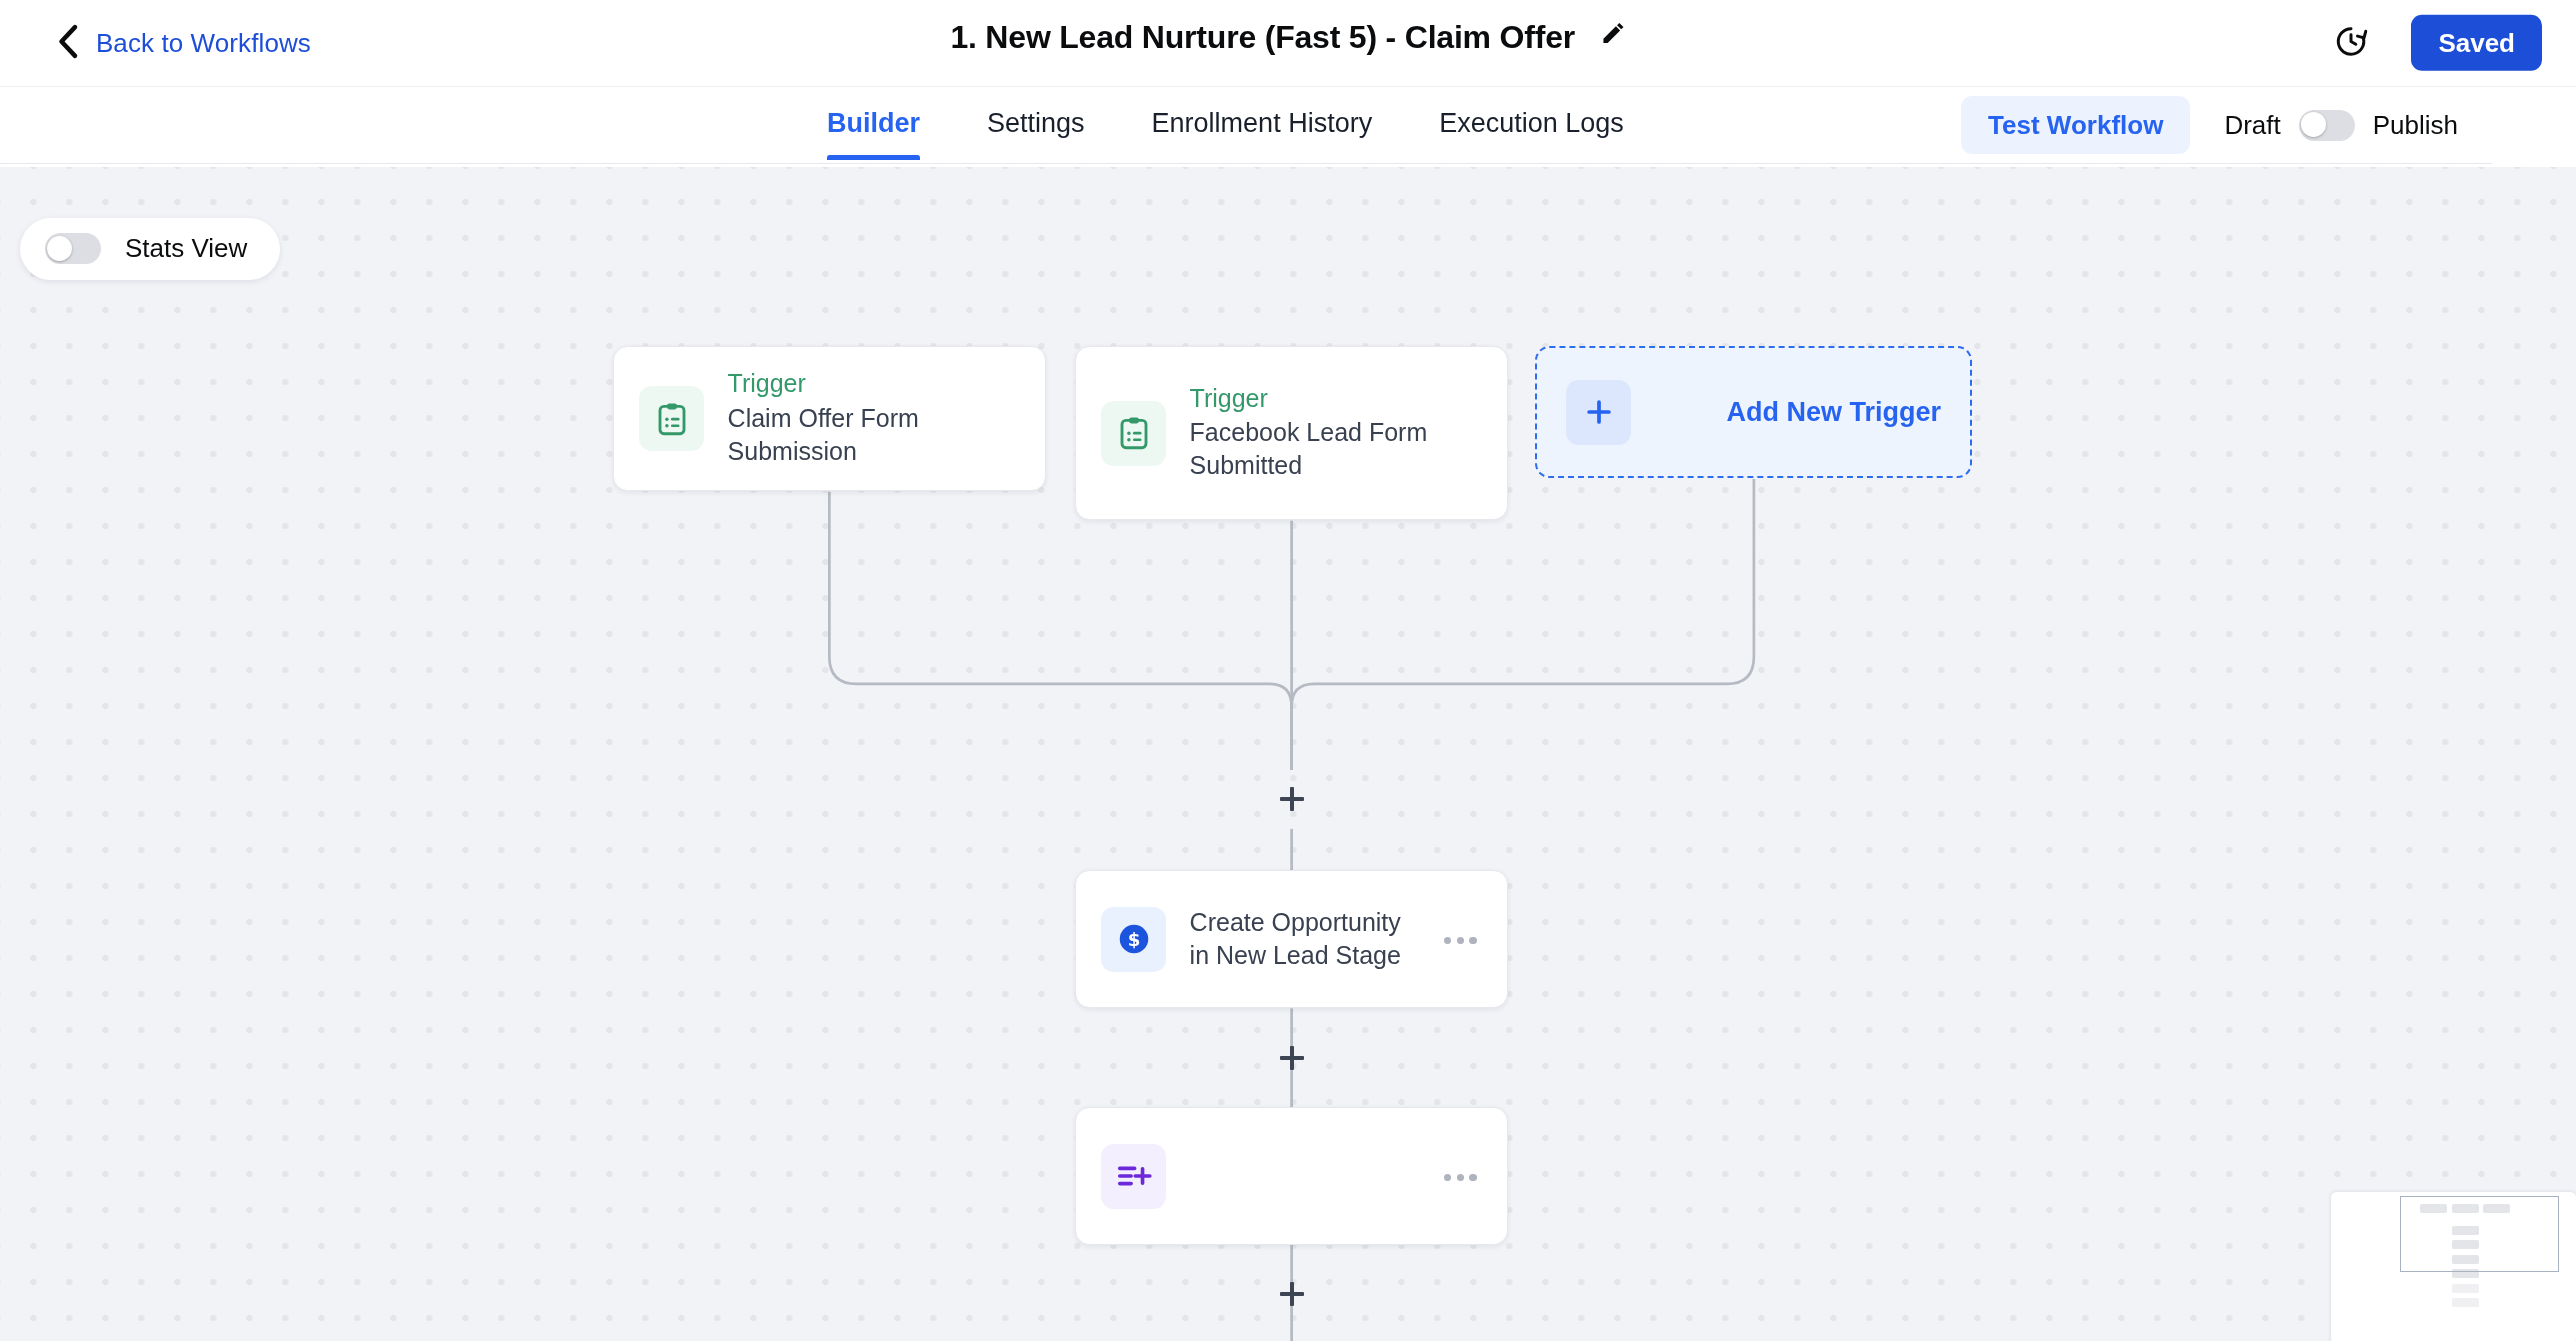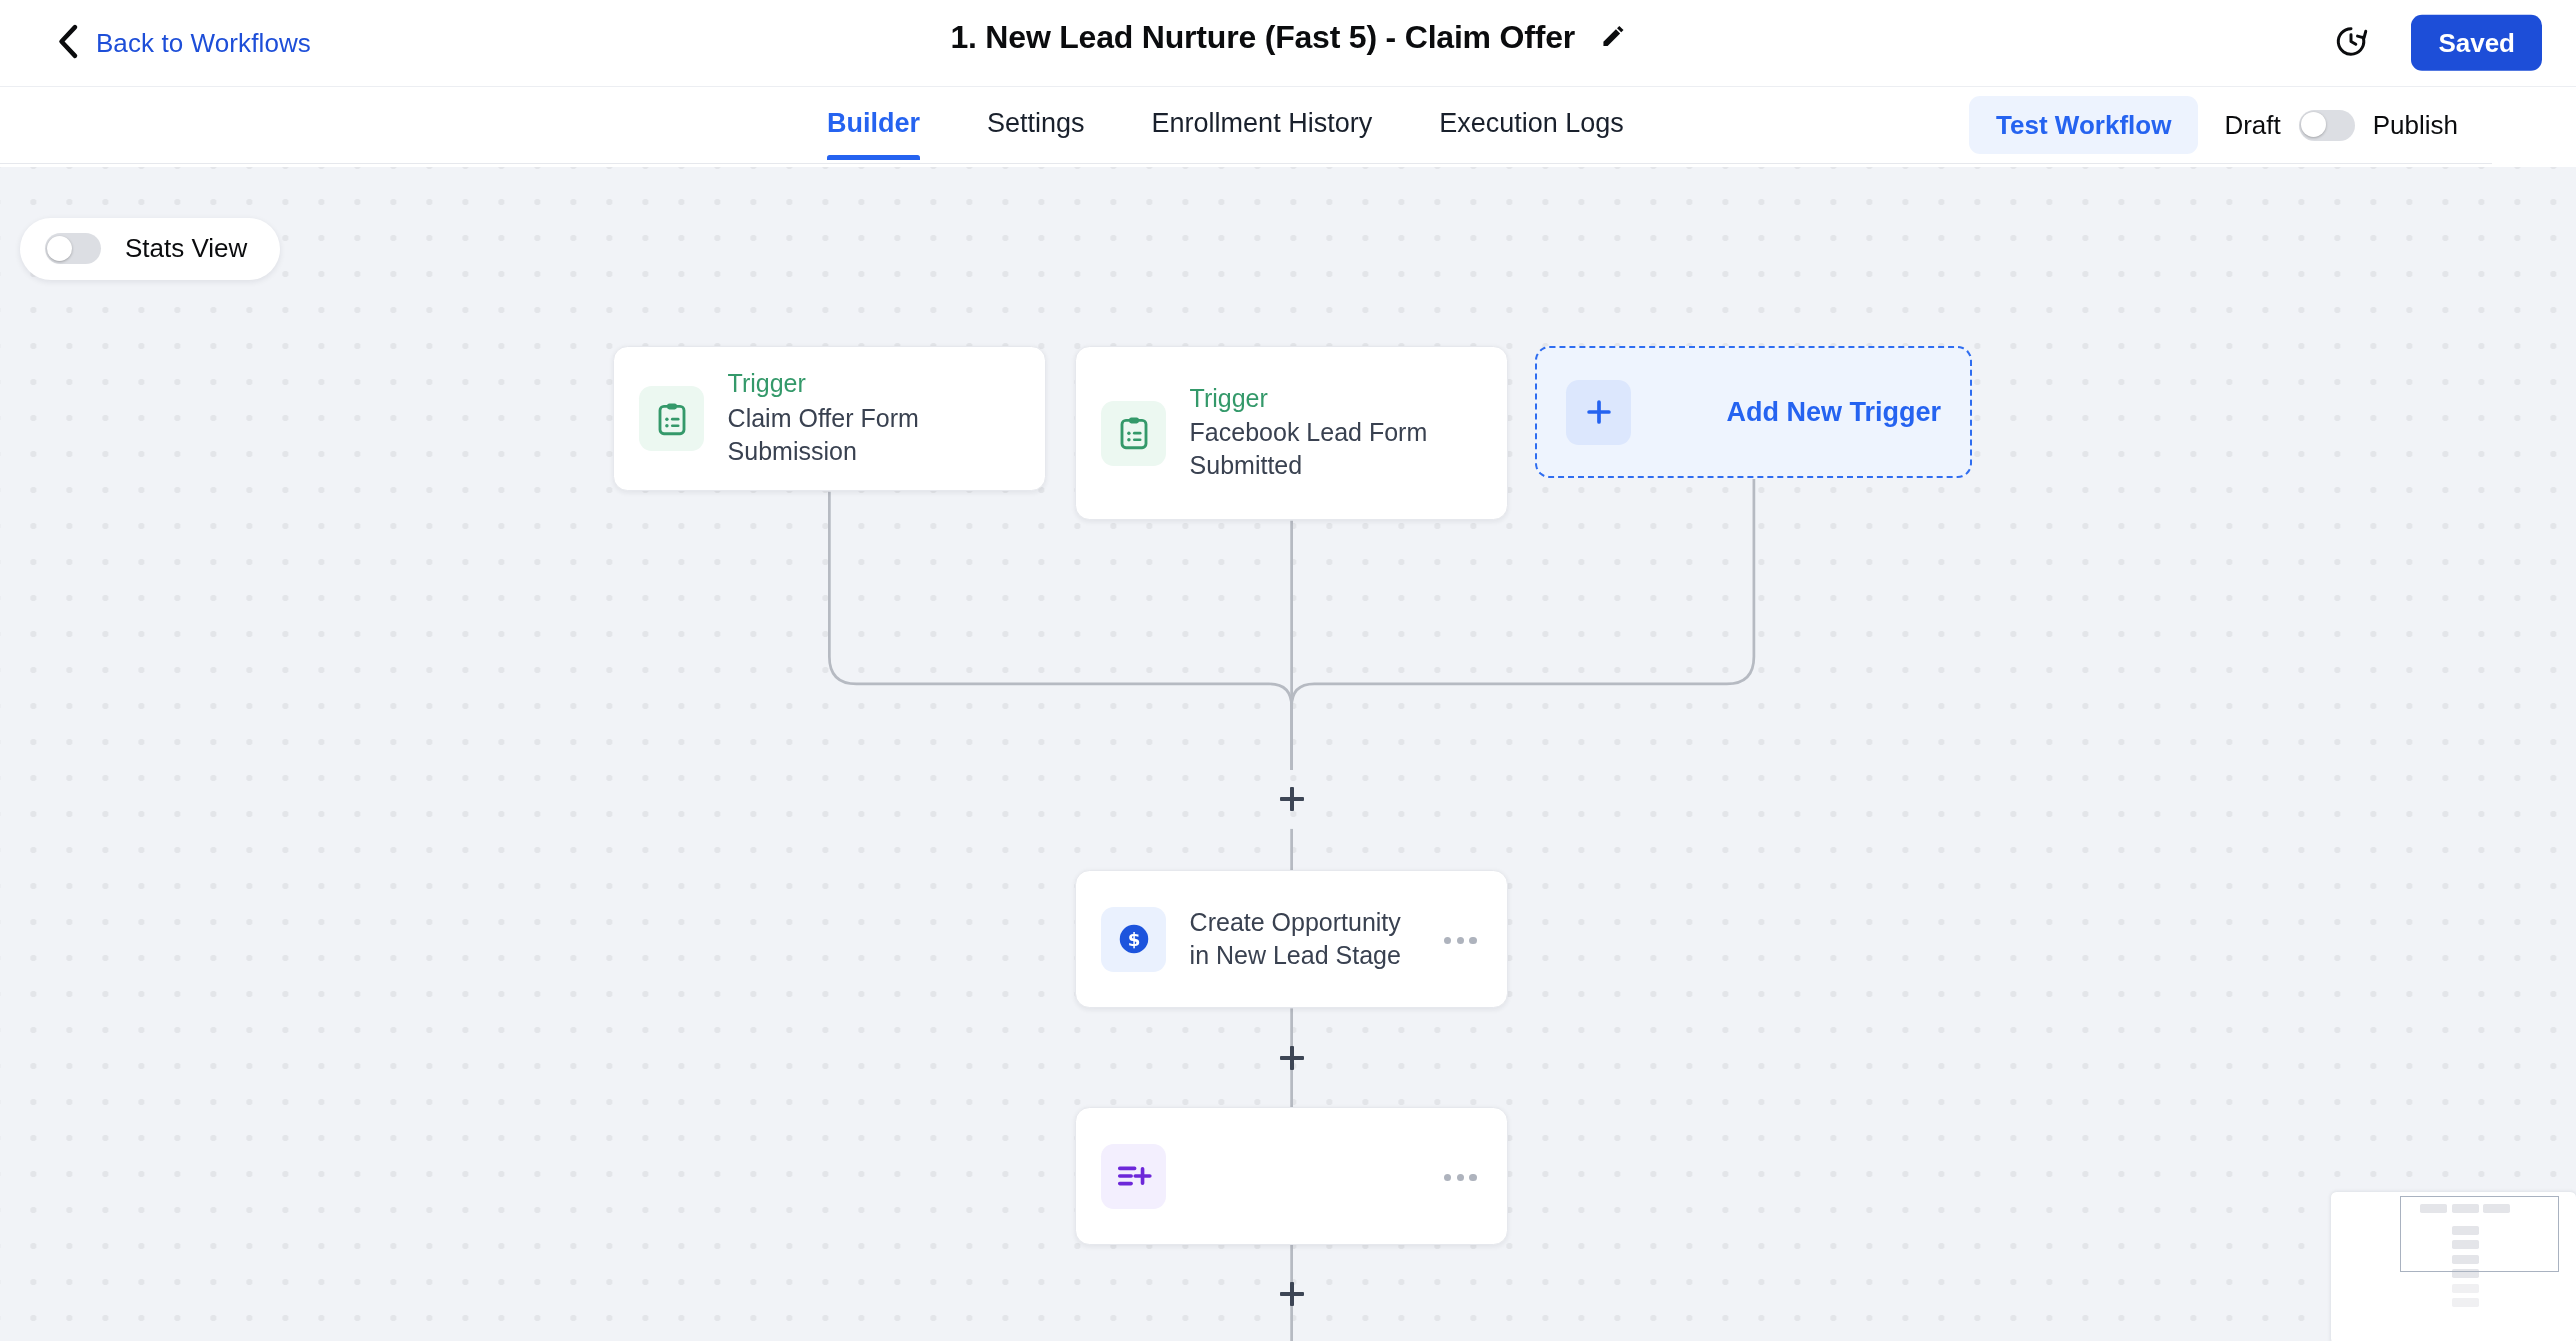--- a/index.html
+++ b/index.html
@@ -23,21 +23,21 @@
     display: flex; align-items: center; gap: 16.3px;
     cursor: pointer;
   }
   #back-link .chev { display: block; }
   #back-label {
     font-size: 26px; color: #1d4ed8; font-weight: 400; letter-spacing: 0.1px;
   }
   #title-wrap {
     position: absolute; left: 50%; transform: translateX(-50%);
     top: 50%; margin-top: -23.6px;
-    display: flex; align-items: center; gap: 23.6px;
+    display: flex; gap: 23.6px;
   }
   #workflow-title {
     font-size: 32px; font-weight: 700; color: #0b0c0e; letter-spacing: -0.2px;
     white-space: nowrap;
   }
   #edit-title-icon { display: block; cursor: pointer; margin-top: 1.8px; }
   #history-icon {
     position: absolute; right: 208px; top: 50%; transform: translateY(-50%);
     cursor: pointer;
   }
@@ -67,21 +67,21 @@
     cursor: pointer; position: relative; top: 7.3px;
     white-space: nowrap;
   }
   .tab.active { color: #2563f0; font-weight: 600; }
   .tab.active::after {
     content: ""; position: absolute; left: 0; right: 0; bottom: -2.7px;
     height: 4.5px; background: #2563f0; border-radius: 2.7px 2.7px 0 0;
   }
   #tabbar-right {
     position: absolute; right: 34px; top: 50%; transform: translateY(-50%);
-    display: flex; align-items: center; gap: 26px;
+    display: flex; align-items: center; gap: 34px;
   }
   #test-workflow-button {
     background: #edf3fe; color: #2563f0;
     font-size: 26px; font-weight: 600;
     padding: 13.6px 27px; border-radius: 11px; border: none;
     cursor: pointer; font-family: inherit; white-space: nowrap;
   }
   #publish-group { display: flex; align-items: center; gap: 18px; }
   .pub-label { font-size: 26px; color: #0b0c0e; white-space: nowrap; }
 

